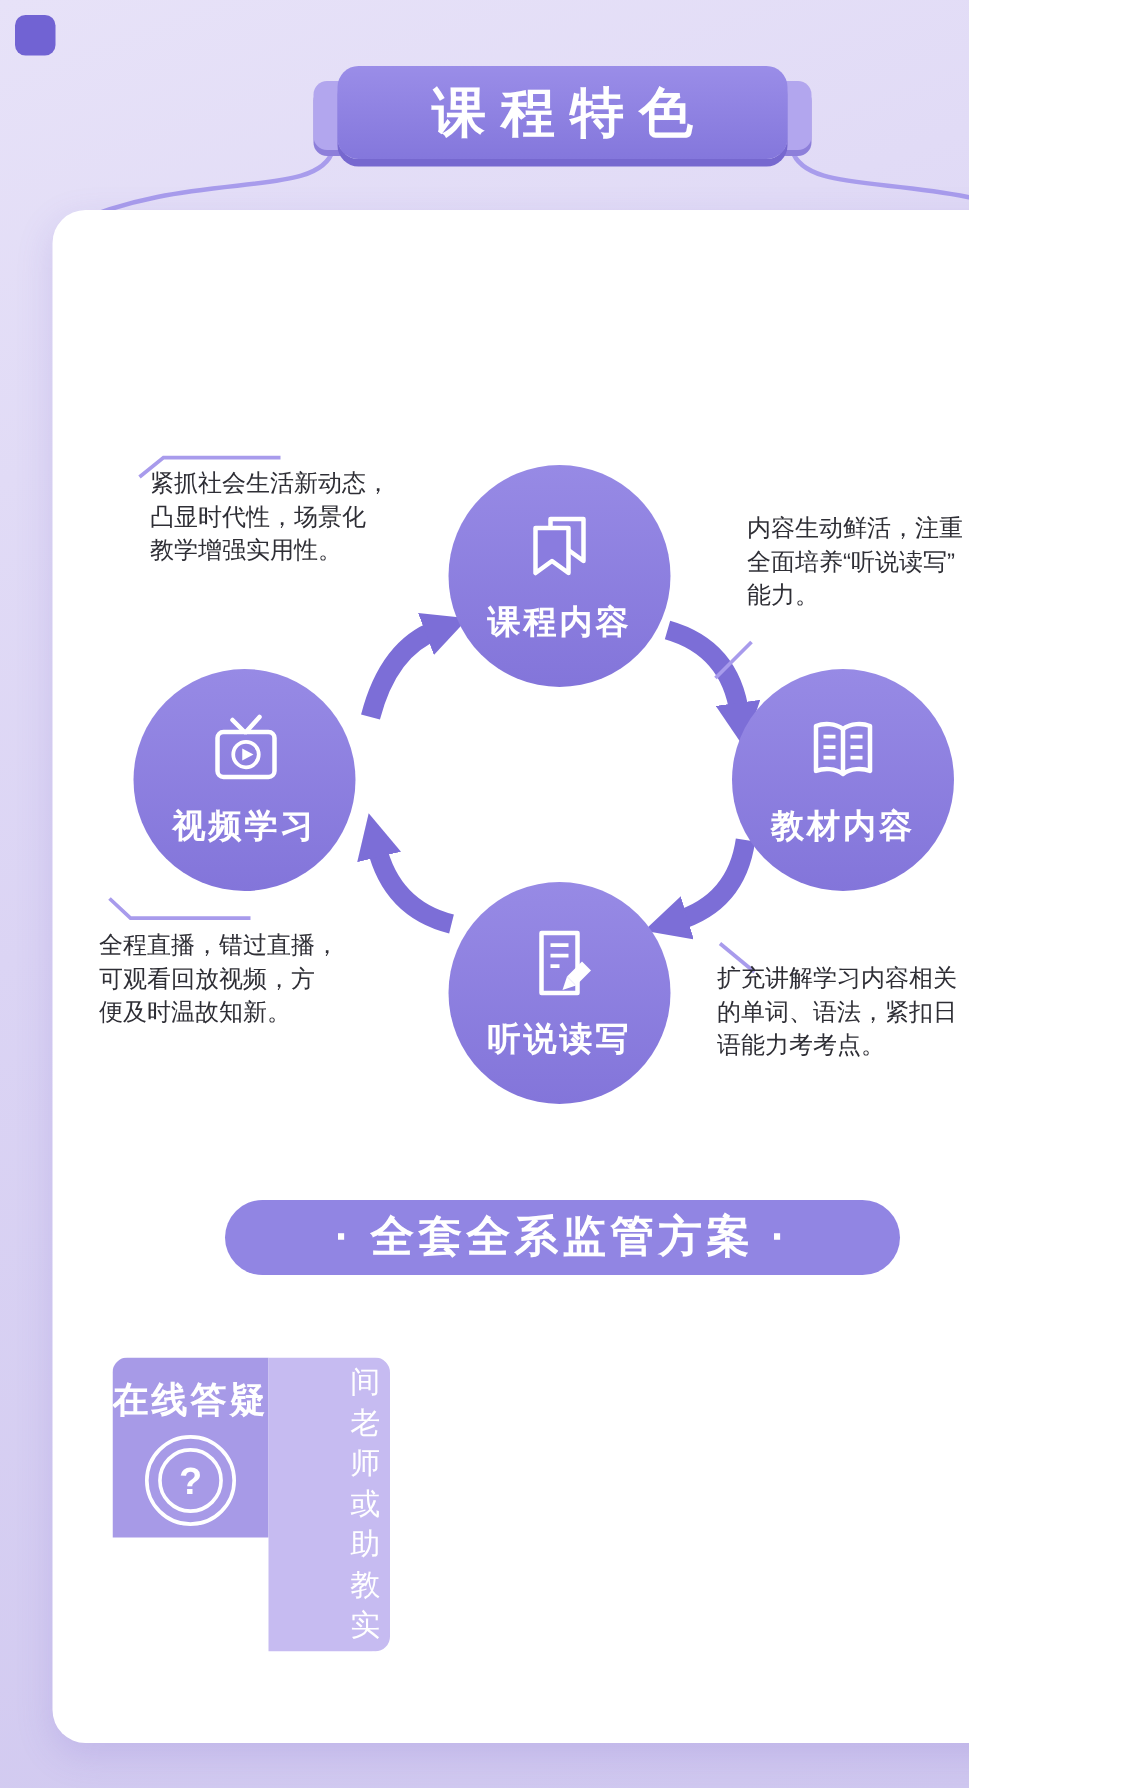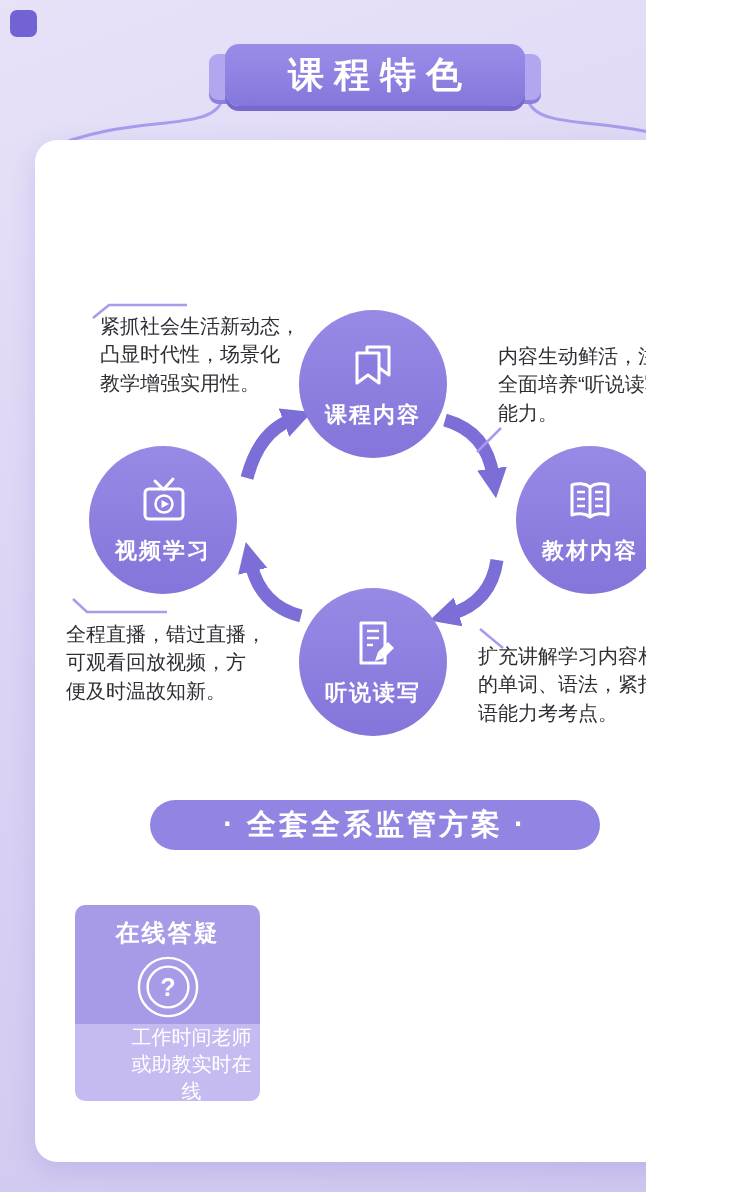--- a/index.html
+++ b/index.html
@@ -45,37 +45,37 @@
   .pill1{top:48px;}
   .pill2{top:660px;}
   
   .diagram-svg{position:absolute;left:0;top:0;z-index:1;pointer-events:none;}
   .node{
     position:absolute;width:148px;height:148px;border-radius:50%;
     background:linear-gradient(180deg,#978ae5 0%,#8375da 100%);
     display:flex;flex-direction:column;align-items:center;justify-content:center;z-index:2;
   }
   .node-top{left:264px;top:170px;}
-  .node-right{left:481px;top:306px;}
+  .node-right{left:453px;top:306px;}
   .node-bottom{left:264px;top:448px;}
   .node-left{left:54px;top:306px;}
   .node .label{color:#fff;font-size:22px;font-weight:700;letter-spacing:2px;margin-top:5px;}
   .note{
-    position:absolute;font-size:20px;line-height:1.42;color:#2e2e35;
+    position:absolute;font-size:16px;line-height:1.42;color:#2e2e35;
     white-space:pre-line;z-index:2;
   }
   .note1{left:65px;top:172px;width:215px;}
   .note2{left:463px;top:202px;width:215px;}
   .note3{left:31px;top:480px;width:215px;}
   .note4{left:443px;top:502px;width:222px;}
   
   .services{position:absolute;left:40px;top:765px;width:600px;display:flex;gap:37px;}
   .svc{
     width:185px;height:196px;border-radius:10px;overflow:hidden;
-    display:flex;flex-direction:column;
+    display:flex;flex-direction:row;
   }
   .svc-top{
     height:120px;background:#a79ae7;display:flex;flex-direction:column;align-items:center;
   }
   .svc-title{color:#fff;font-size:24px;font-weight:700;letter-spacing:2px;margin-top:12px;}
   .svc-icon{margin-top:5px;}
   .svc-bottom{flex:1;background:#c6bbf1;display:flex;align-items:center;justify-content:center;}
   .svc-desc{color:#fff;font-size:20px;line-height:1.35;text-align:center;white-space:pre-line;margin-left:48px;}
 </style>
 </head>

